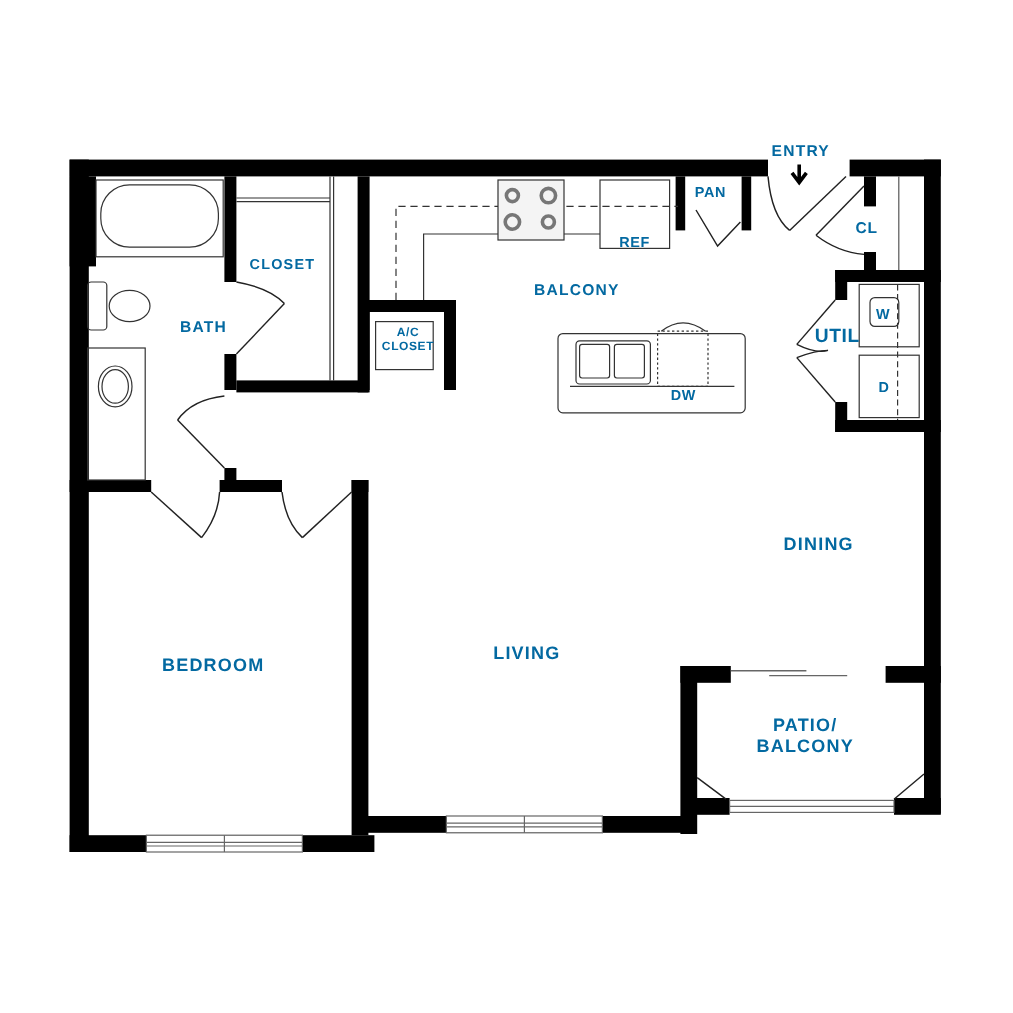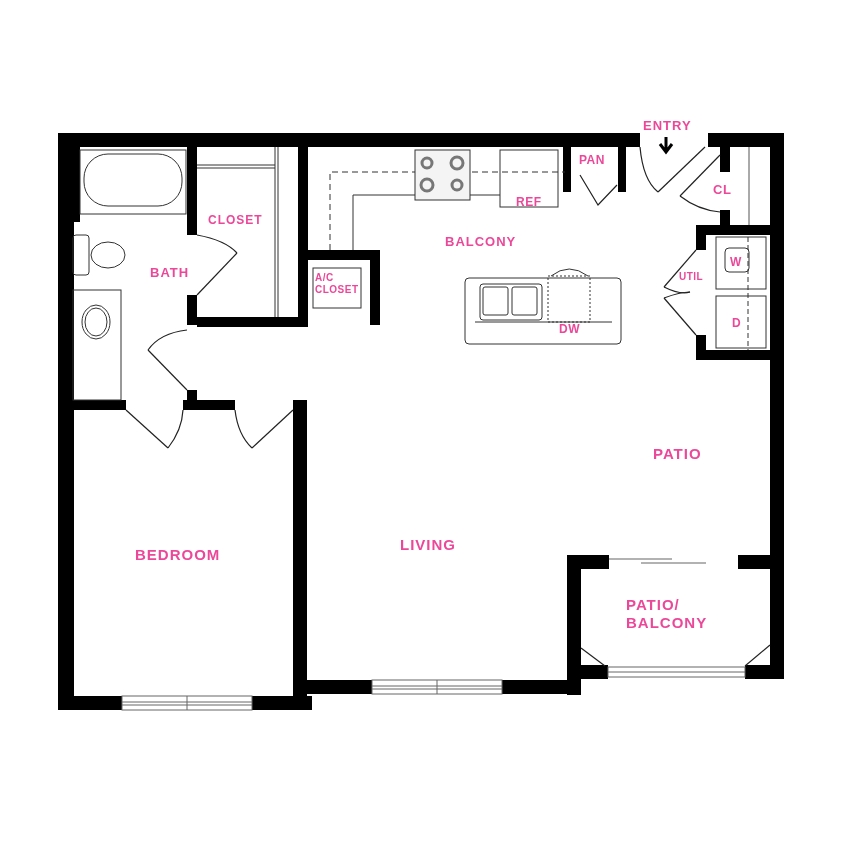--- a/index.html
+++ b/index.html
@@ -2,22 +2,23 @@
 <html><head>
 <meta charset="utf-8">
 <style>
   html, body { margin: 0; padding: 0; background: #ffffff; }
   body { width: 844px; height: 844px; overflow: hidden; position: relative; }
   #plan { position: absolute; left: 0; top: 0; width: 844px; height: 844px; }
   .lbl {
     position: absolute;
     font-family: "Liberation Sans", "DejaVu Sans", sans-serif;
     font-weight: bold;
-    color: #ec4899;
+    color: #0369a1;
     letter-spacing: 1px;
+    text-align: center;
     white-space: pre-line;
     line-height: 1.2;
   }
   .big { font-size: 15px; }
   .mid { font-size: 13px; }
   .sm { font-size: 10px; letter-spacing: 0.5px; }
 </style>
 </head>
 <body>
 
@@ -169,22 +170,22 @@
 </svg>
 
 <div class="lbl mid" style="left:643px;top:118px;">ENTRY</div>
 <div class="lbl sm" style="left:713px;top:182px;font-size:13px;">CL</div>
 <div class="lbl sm" style="left:579px;top:153px;font-size:12px;">PAN</div>
 <div class="lbl sm" style="left:516px;top:180px;font-size:12px;margin-top:15px;">REF</div>
 <div class="lbl mid" style="left:445px;top:234px;">BALCONY</div>
 <div class="lbl sm" style="left:559px;top:283px;font-size:12px;margin-top:39px;">DW</div>
 <div class="lbl sm" style="left:315px;top:272px;width:50px;">A/C
 CLOSET</div>
-<div class="lbl sm" style="left:679px;top:271px;font-size:10px;">UTIL</div>
+<div class="lbl sm" style="left:679px;top:271px;font-size:16px;">UTIL</div>
 <div class="lbl sm" style="left:730px;top:255px;font-size:12px;">W</div>
 <div class="lbl sm" style="left:732px;top:316px;font-size:12px;">D</div>
 <div class="lbl mid" style="left:208px;top:213px;font-size:12px;">CLOSET</div>
 <div class="lbl mid" style="left:150px;top:265px;">BATH</div>
 <div class="lbl big" style="left:135px;top:546px;">BEDROOM</div>
-<div class="lbl big" style="left:400px;top:536px;">LIVING</div>
-<div class="lbl big" style="left:653px;top:445px;">PATIO</div>
+<div class="lbl big" style="left:411px;top:536px;">LIVING</div>
+<div class="lbl big" style="left:653px;top:445px;">DINING</div>
 <div class="lbl big" style="left:626px;top:596px;width:90px;">PATIO/
 BALCONY</div>
 
 </body></html>

